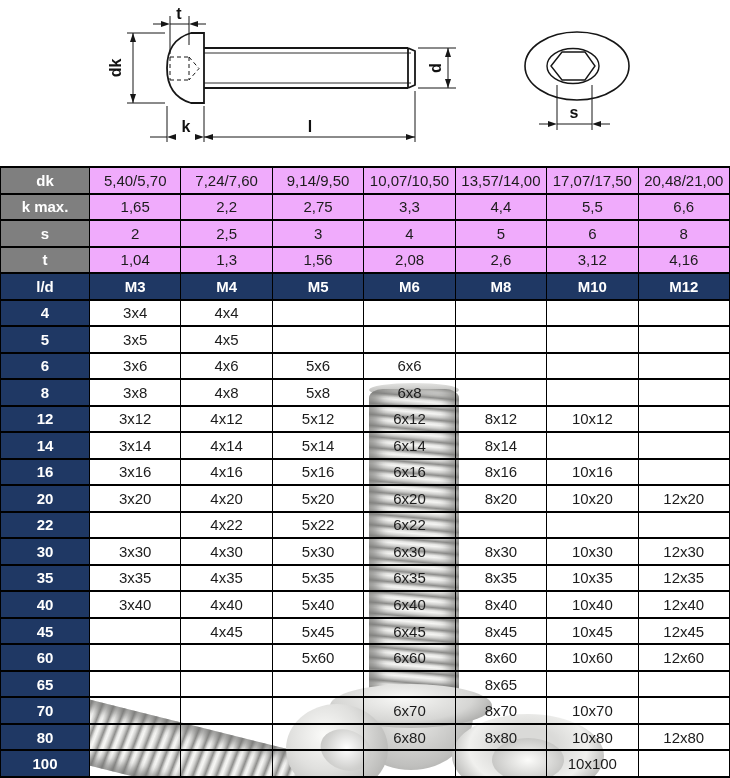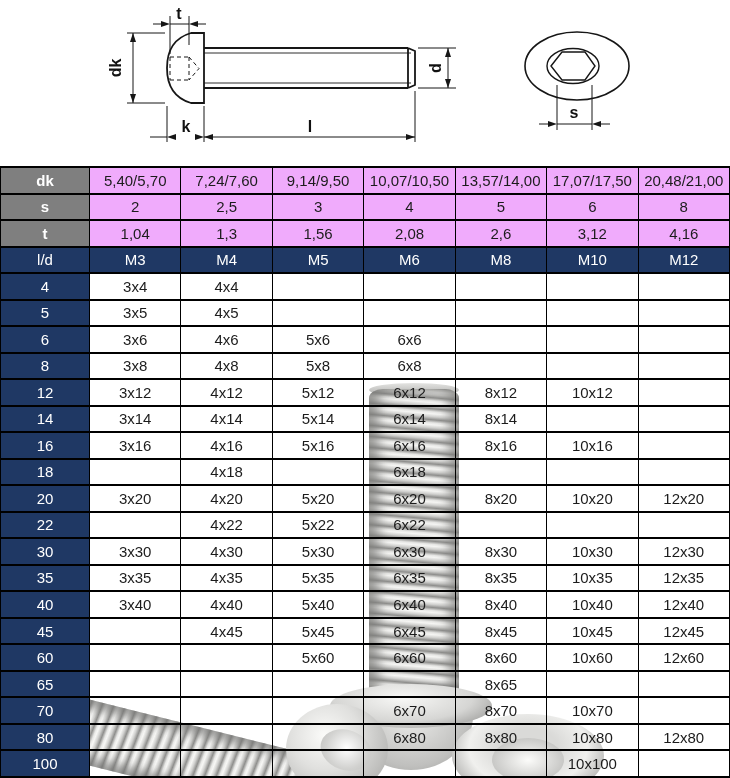--- a/index.html
+++ b/index.html
@@ -38,21 +38,21 @@
 
   
   #spec-table{position:absolute;left:0;top:166px;width:730px;height:612px;z-index:2;
               display:flex;flex-direction:column;box-sizing:border-box;
               border-top:2px solid #000;border-left:1px solid #000;}
   .trow{flex:1 1 0;display:grid;grid-template-columns:89px repeat(7,1fr);min-height:0;}
   .cell{display:flex;align-items:center;justify-content:center;box-sizing:border-box;
         border-right:1px solid #000;border-bottom:2px solid #000;
         font-size:15px;line-height:1;color:#1c1c1c;overflow:hidden;white-space:nowrap;}
   .c-gray{background:#7f7f7f;color:#fff;font-weight:bold;}
-  .c-navy{background:#1f3864;color:#fff;font-weight:normal;text-align:right;}
+  .c-navy{background:#1f3864;color:#fff;font-weight:bold;text-align:right;}
   .c-white{background:#f0abfc;}
   .c-clear{background:transparent;}
 </style>
 </head>
 <body>
 
 <div id="page">
 
   <svg id="drawing" viewBox="0 0 730 166" xmlns="http://www.w3.org/2000/svg">
     <g stroke="#161616" fill="none" stroke-linecap="butt">
@@ -130,20 +130,30 @@
         <div class="cell c-gray">dk</div>
         <div class="cell c-white">5,40/5,70</div>
         <div class="cell c-white">7,24/7,60</div>
         <div class="cell c-white">9,14/9,50</div>
         <div class="cell c-white">10,07/10,50</div>
         <div class="cell c-white">13,57/14,00</div>
         <div class="cell c-white">17,07/17,50</div>
         <div class="cell c-white">20,48/21,00</div>
       </div>
       <div class="trow">
+        <div class="cell c-gray">k max.</div>
+        <div class="cell c-white">1,65</div>
+        <div class="cell c-white">2,2</div>
+        <div class="cell c-white">2,75</div>
+        <div class="cell c-white">3,3</div>
+        <div class="cell c-white">4,4</div>
+        <div class="cell c-white">5,5</div>
+        <div class="cell c-white">6,6</div>
+      </div>
+      <div class="trow">
         <div class="cell c-gray">s</div>
         <div class="cell c-white">2</div>
         <div class="cell c-white">2,5</div>
         <div class="cell c-white">3</div>
         <div class="cell c-white">4</div>
         <div class="cell c-white">5</div>
         <div class="cell c-white">6</div>
         <div class="cell c-white">8</div>
       </div>
       <div class="trow">
@@ -230,30 +240,20 @@
         <div class="cell c-navy">16</div>
         <div class="cell c-clear">3x16</div>
         <div class="cell c-clear">4x16</div>
         <div class="cell c-clear">5x16</div>
         <div class="cell c-clear">6x16</div>
         <div class="cell c-clear">8x16</div>
         <div class="cell c-clear">10x16</div>
         <div class="cell c-clear"></div>
       </div>
       <div class="trow">
-        <div class="cell c-navy">18</div>
-        <div class="cell c-clear"></div>
-        <div class="cell c-clear">4x18</div>
-        <div class="cell c-clear"></div>
-        <div class="cell c-clear">6x18</div>
-        <div class="cell c-clear"></div>
-        <div class="cell c-clear"></div>
-        <div class="cell c-clear"></div>
-      </div>
-      <div class="trow">
         <div class="cell c-navy">20</div>
         <div class="cell c-clear">3x20</div>
         <div class="cell c-clear">4x20</div>
         <div class="cell c-clear">5x20</div>
         <div class="cell c-clear">6x20</div>
         <div class="cell c-clear">8x20</div>
         <div class="cell c-clear">10x20</div>
         <div class="cell c-clear">12x20</div>
       </div>
       <div class="trow">

